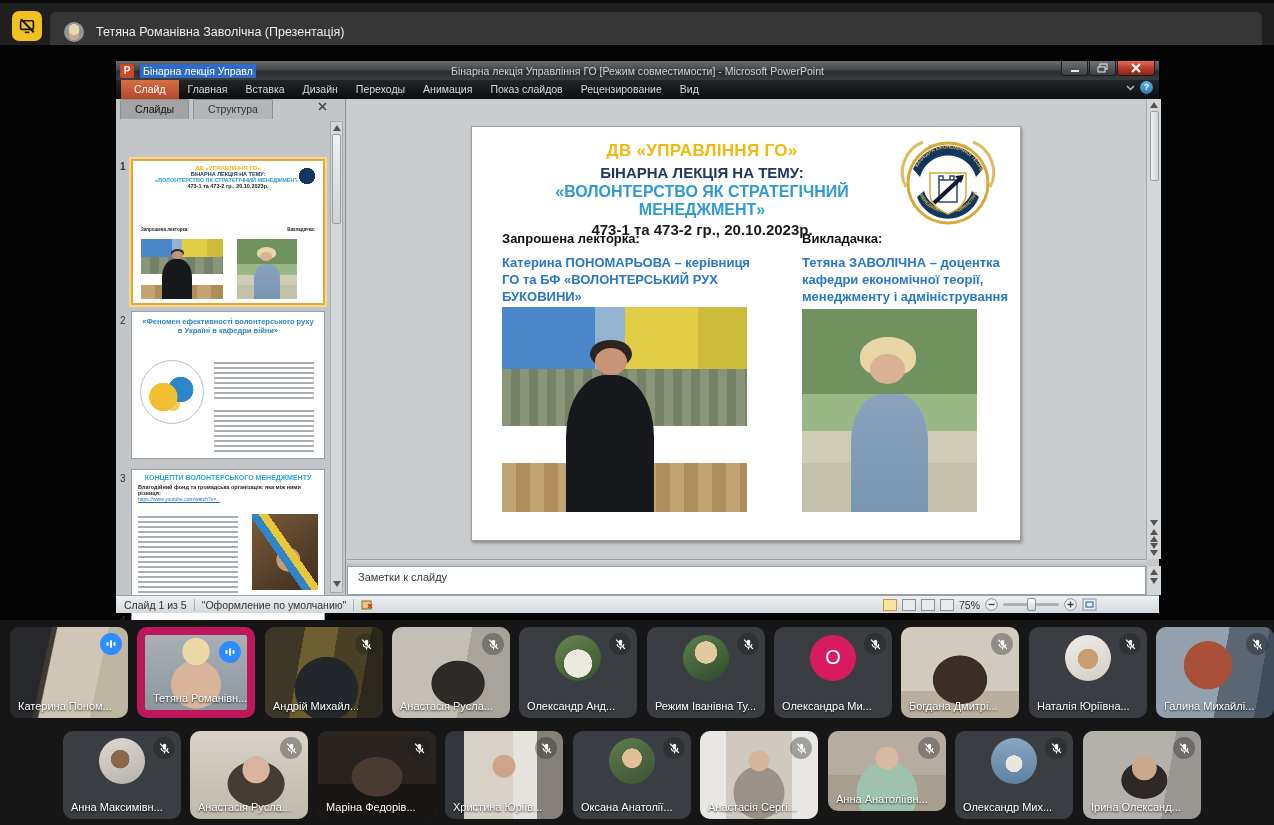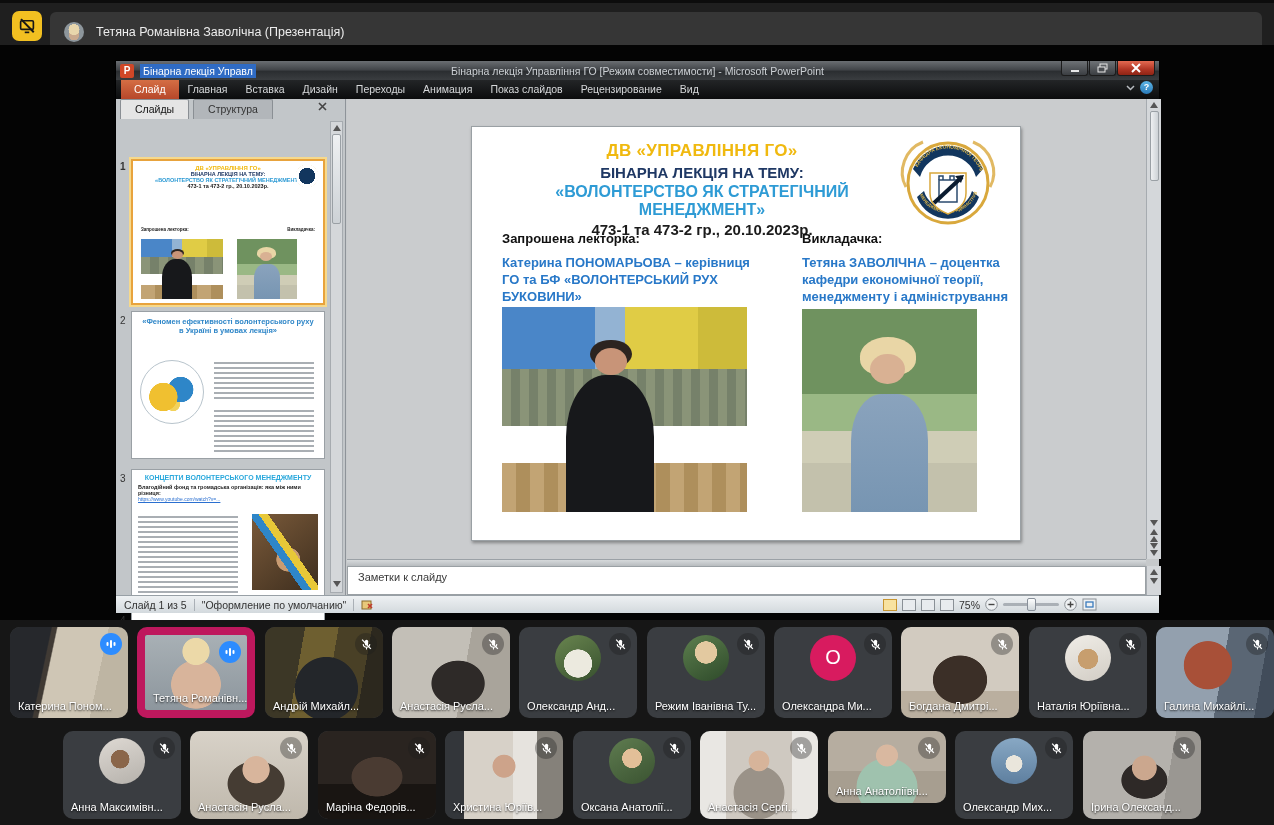--- a/index.html
+++ b/index.html
@@ -34,21 +34,21 @@
   .ribbon { position:absolute; left:0; top:19px; width:100%; height:19px; background:linear-gradient(#232527,#0b0c0d); display:flex; align-items:center; }
   .rtab { color:#d6d8da; font-size:10.5px; padding:0 9px; line-height:19px; white-space:nowrap; }
   .rtab.file { background:linear-gradient(#d46e44,#b7472a); color:#fff; margin-left:5px; padding:0 13px; }
   .ribright { position:absolute; right:6px; top:20px; display:flex; align-items:center; gap:5px; }
   .helpbtn { width:13px; height:13px; border-radius:50%; background:linear-gradient(#5cb6e8,#2a7ab8); color:#fff; font-size:9px; font-weight:bold; text-align:center; line-height:13px; }
 
   
   .panel { position:absolute; left:0; top:38px; width:230px; height:496px; background:#c2c6c9; border-right:1px solid #8e9399; }
   .ptabs { position:absolute; left:0; top:0; width:100%; height:20px; display:flex; }
   .ptab { font-size:10.5px; color:#333; padding:3px 14px 0; border:1px solid #8a8f94; border-bottom:none; background:#b2b6ba; margin-left:4px; border-radius:2px 2px 0 0; }
-  .ptab.on { background:#e5e5e5; color:#111; }
+  .ptab.on { background:#a3a3a3; color:#111; }
   .pclose { position:absolute; right:18px; top:3px; }
   .thumb { position:absolute; left:15px; width:194px; background:#fff; border:1px solid #9aa0a5; overflow:hidden; }
   .thumb.sel { border:2px solid #e8a33d; box-shadow:0 0 0 2px #f6d98c; }
   .tnum { position:absolute; left:4px; font-size:10px; color:#333; }
   .tnum.b { font-weight:bold; }
   .pscroll { position:absolute; right:2px; top:22px; width:13px; height:472px; background:#d4d7da; border:1px solid #a6abb0; }
   .tri-up { width:0; height:0; border-left:4px solid transparent; border-right:4px solid transparent; border-bottom:6px solid #555; margin:3px auto; }
   .tri-dn { width:0; height:0; border-left:4px solid transparent; border-right:4px solid transparent; border-top:6px solid #555; margin:3px auto; }
   .thumbbar { width:9px; height:90px; background:linear-gradient(#eef0f2,#cdd2d6); border:1px solid #9aa0a5; margin:2px auto; border-radius:2px; }
 
@@ -247,21 +247,21 @@
               <div class="pr-green"></div>
                 <div class="pr-person"></div>
                 <div class="pr-hair"></div>
                 <div class="pr-face"></div>
             </div>
           </div>
         </div>
 
         <div class="tnum" style="top:216px">2</div>
         <div class="thumb" style="top:212px;height:148px">
-          <div class="t2title">«Феномен ефективності волонтерського руху в Україні в умовах лекція»</div>
+          <div class="t2title">«Феномен ефективності волонтерського руху в Україні в кафедри війни»</div>
           <div class="vlogo"></div>
           <div class="tlines" style="position:absolute;left:82px;top:50px;width:100px;height:40px"></div>
           <div class="tlines" style="position:absolute;left:82px;top:98px;width:100px;height:44px"></div>
         </div>
 
         <div class="tnum" style="top:374px">3</div>
         <div class="thumb" style="top:370px;height:134px">
           <div class="t3title">КОНЦЕПТИ ВОЛОНТЕРСЬКОГО МЕНЕДЖМЕНТУ</div>
           <div class="t3lead">Благодійний фонд та громадська організація: яка між ними різниця:</div>
           <div class="t3link">https://www.youtube.com/watch?v=...</div>
@@ -580,21 +580,21 @@
       <span class="mic-off">
           <svg width="13" height="13" viewBox="0 0 24 24">
             <rect x="9" y="3" width="6" height="11" rx="3" fill="#fff"></rect>
             <path d="M6 11a6 6 0 0 0 12 0" stroke="#fff" stroke-width="2" fill="none"></path>
             <line x1="12" y1="17" x2="12" y2="21" stroke="#fff" stroke-width="2"></line>
             <line x1="4" y1="3" x2="20" y2="20" stroke="#fff" stroke-width="2.4"></line>
           </svg>
         </span>
       <span class="pname">Анастасія Сергі...</span>
     </div>
-    <div class="tile" style="left:828px;top:111px;width:118px;height:72px">
+    <div class="tile" style="left:828px;top:111px;width:118px;height:80px">
       <div class="tfill bg-r2t7"></div>
       <span class="mic-off">
           <svg width="13" height="13" viewBox="0 0 24 24">
             <rect x="9" y="3" width="6" height="11" rx="3" fill="#fff"></rect>
             <path d="M6 11a6 6 0 0 0 12 0" stroke="#fff" stroke-width="2" fill="none"></path>
             <line x1="12" y1="17" x2="12" y2="21" stroke="#fff" stroke-width="2"></line>
             <line x1="4" y1="3" x2="20" y2="20" stroke="#fff" stroke-width="2.4"></line>
           </svg>
         </span>
       <span class="pname">Анна Анатоліївн...</span>

